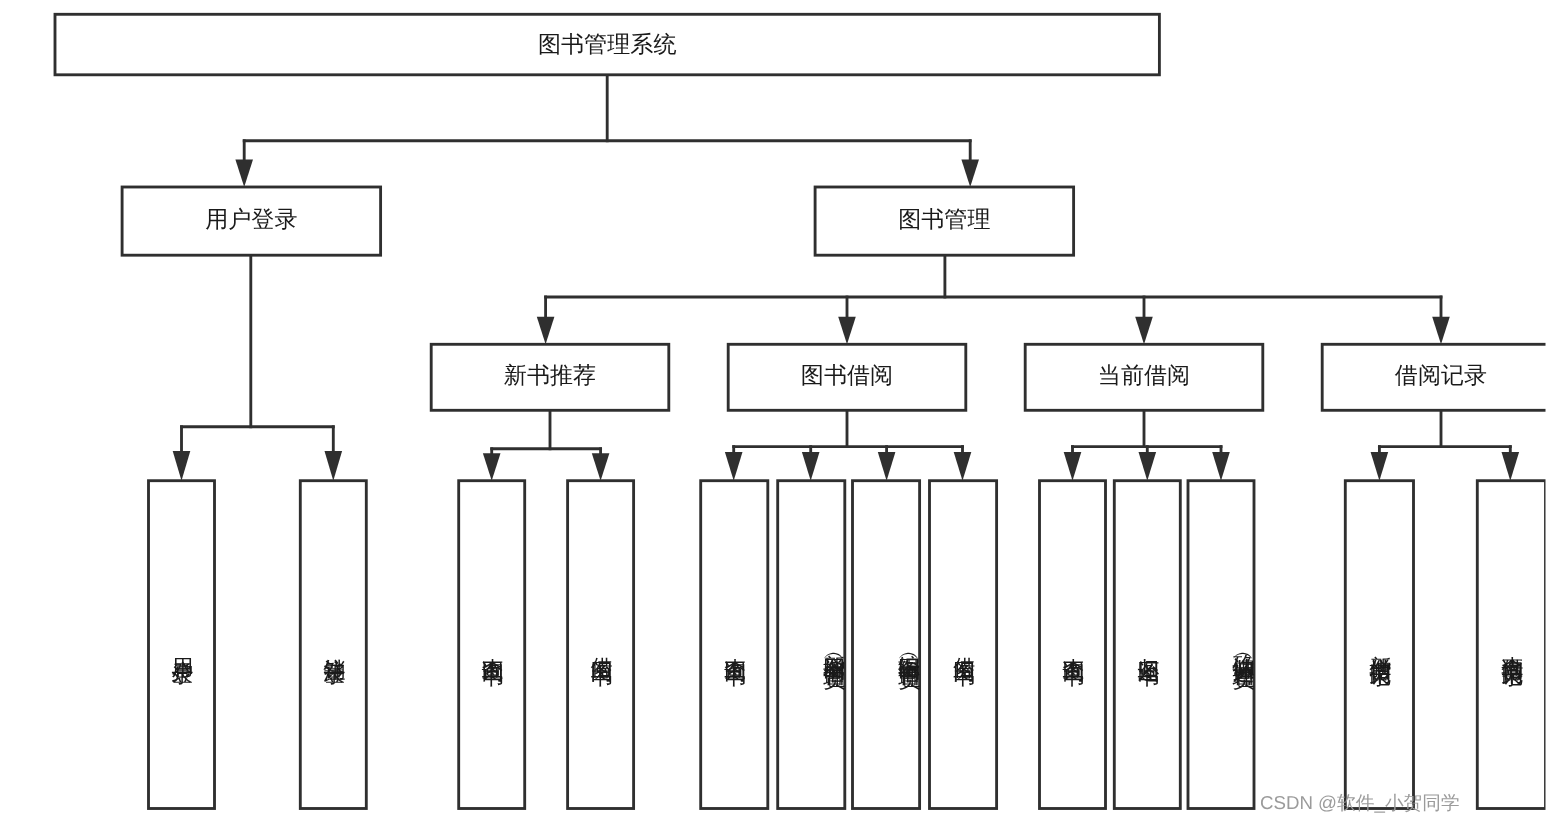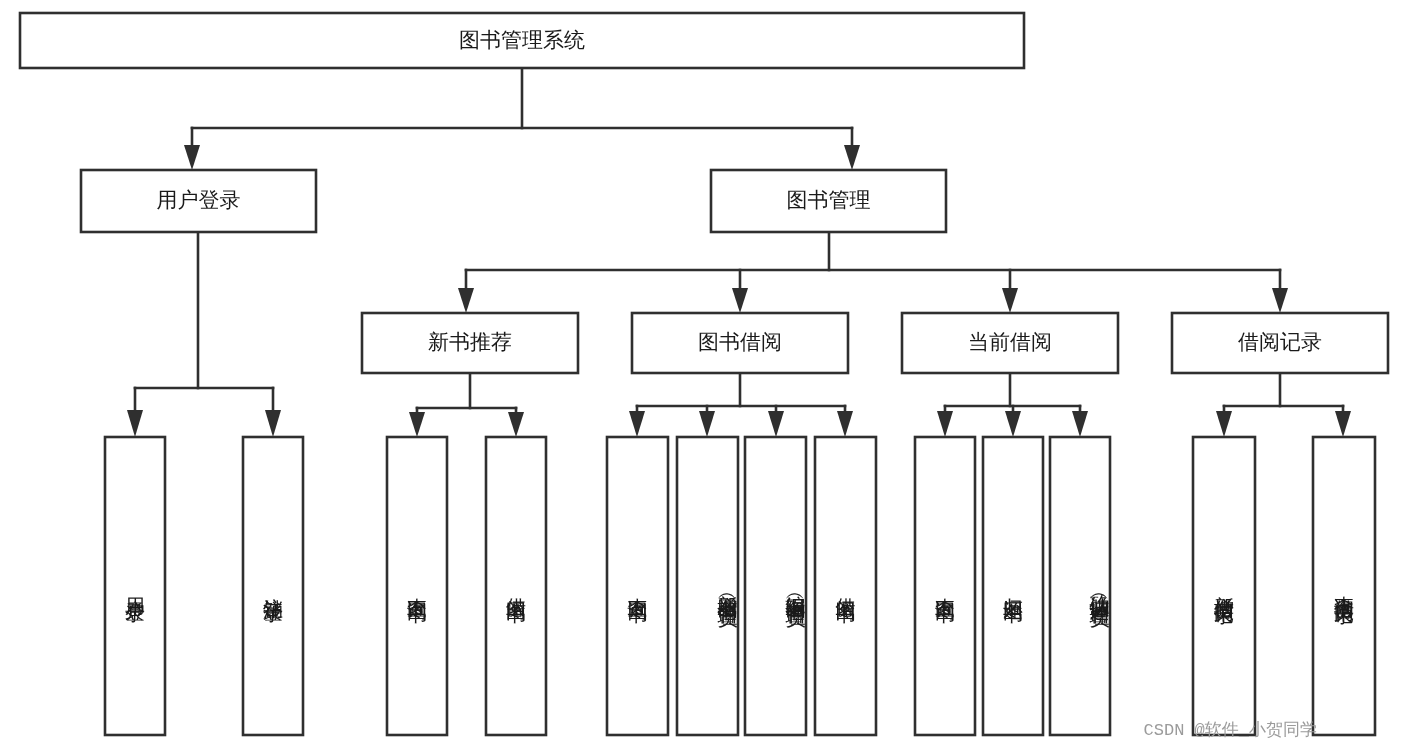--- a/index.html
+++ b/index.html
@@ -11,20 +11,21 @@
     width: 1405px;
     height: 747px;
     font-family: "Liberation Sans", "DejaVu Sans", sans-serif;
     overflow: hidden;
     position: relative;
   }
   #diagram-root {
     position: relative;
     width: 1321px;
     height: 747px;
+    margin-left: 30px;
   }
   svg#flow-svg {
     position: absolute;
     top: 0;
     left: 0;
     width: 1405px;
     height: 747px;
   }
   .node-box {
     fill: #ffffff;
@@ -57,23 +58,23 @@
     font-size: 20px;
     line-height: 1.05;
     letter-spacing: 2px;
     color: #1a1a1a;
     text-align: center;
     white-space: nowrap;
     pointer-events: none;
   }
   .watermark {
     position: absolute;
-    right: 4px;
+    right: 24px;
     bottom: 6px;
-    font-family: Liberation Mono, monospace;
+    font-family: Liberation Sans, sans-serif;
     font-size: 17px;
     color: #9b9b9b;
     white-space: nowrap;
   }
 </style>
 </head>
 <body>
 
 <div id="diagram-root">
 

